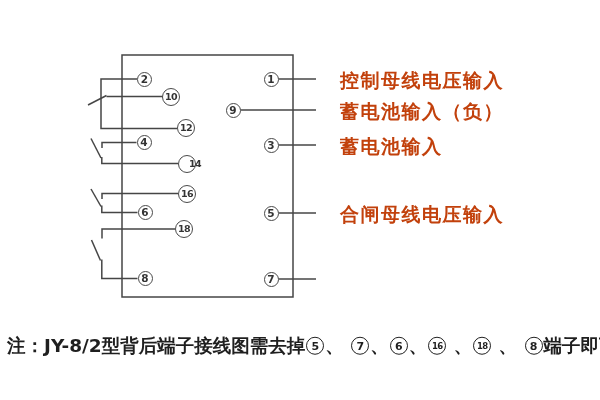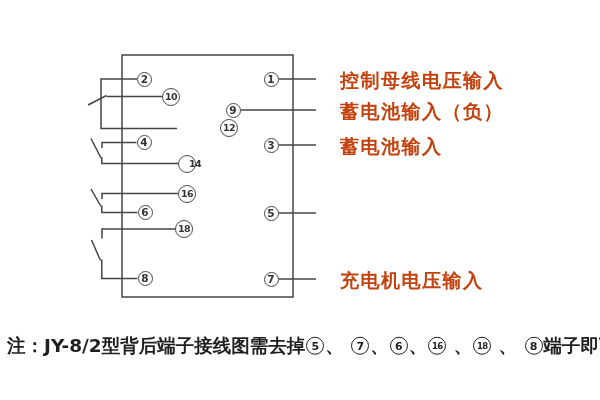--- a/index.html
+++ b/index.html
@@ -12,21 +12,21 @@
   .term{
     position:absolute;box-sizing:border-box;background:#fff;
     border:1.5px solid #4a4a4a;border-radius:50%;
     display:flex;align-items:center;justify-content:center;
     color:#333;font-weight:600;line-height:1;
   }
   .d1{width:15px;height:15px;font-size:10.5px;}
   .d2{width:18px;height:18px;font-size:9.5px;letter-spacing:-0.6px;}
   #t2 {left:137px;top:71.5px;}
   #t10{left:162px;top:88px;}
-  #t12{left:177px;top:119px;margin-left:43px;}
+  #t12{left:177px;top:119px;}
   #t4 {left:136.5px;top:135px;}
   #t14{left:178px;top:154.5px;padding-left:16px;}
   #t16{left:178px;top:184.5px;}
   #t6 {left:137.5px;top:205px;}
   #t18{left:175px;top:220px;}
   #t8 {left:137.5px;top:271px;}
   #t1 {left:263.5px;top:71.5px;}
   #t9 {left:225.5px;top:102.5px;}
   #t3 {left:263.5px;top:137.5px;}
   #t5 {left:263.5px;top:205.5px;}
@@ -98,17 +98,17 @@
 
   <span id="t1" class="term d1">1</span>
   <span id="t9" class="term d1">9</span>
   <span id="t3" class="term d1">3</span>
   <span id="t5" class="term d1">5</span>
   <span id="t7" class="term d1">7</span>
 
   <div id="label1" class="rlabel">控制母线电压输入</div>
   <div id="label9" class="rlabel">蓄电池输入（负）</div>
   <div id="label3" class="rlabel">蓄电池输入</div>
-  <div id="label7" class="rlabel">充电机电压输入</div>
+  <div id="label5" class="rlabel">合闸母线电压输入</div>
 
   <div id="note"><span>注：JY-8/2型背后端子接线图需去掉</span><span class="ncircle">5</span><span>、 </span><span class="ncircle">7</span><span>、</span><span class="ncircle">6</span><span>、</span><span class="ncircle small">16</span><span> 、</span><span class="ncircle small">18</span><span> 、 </span><span class="ncircle">8</span><span>端子即可。</span></div>
 
 </div>
 
 </body></html>

